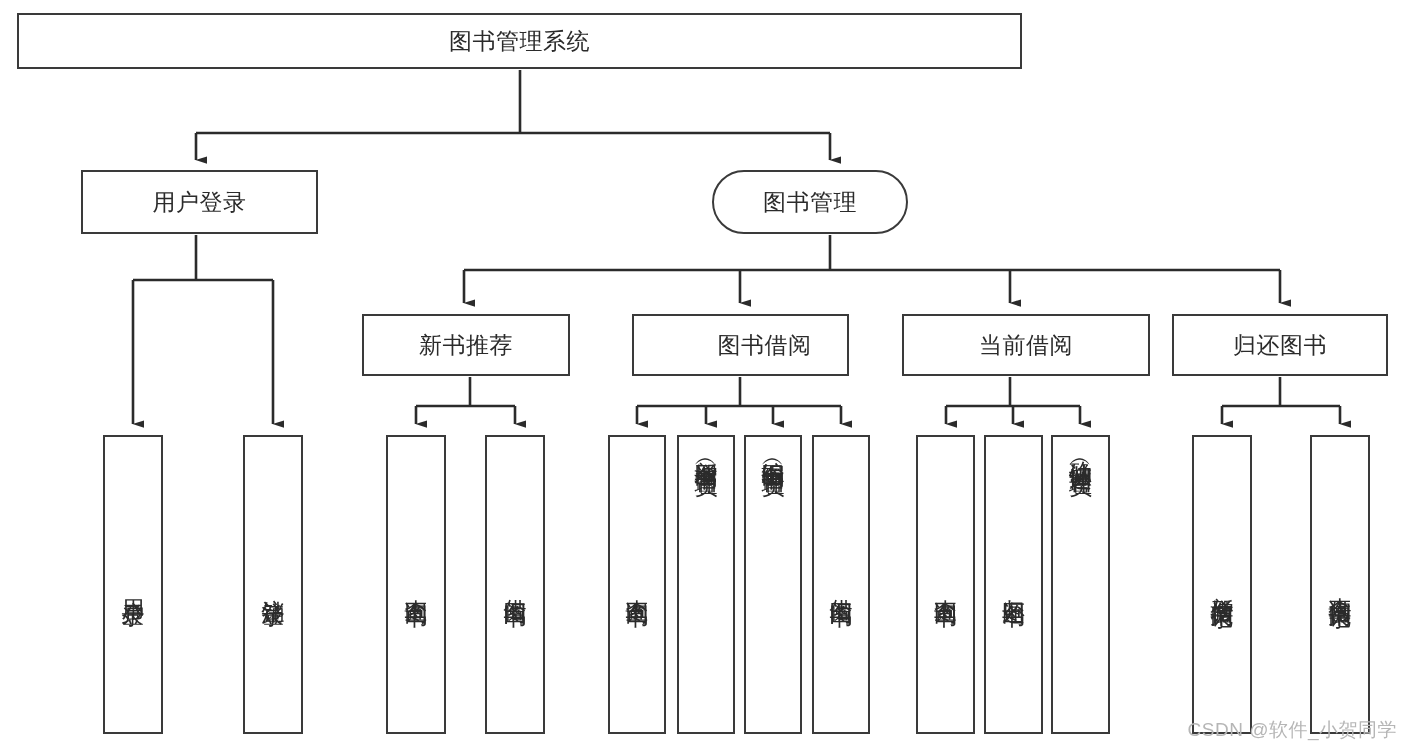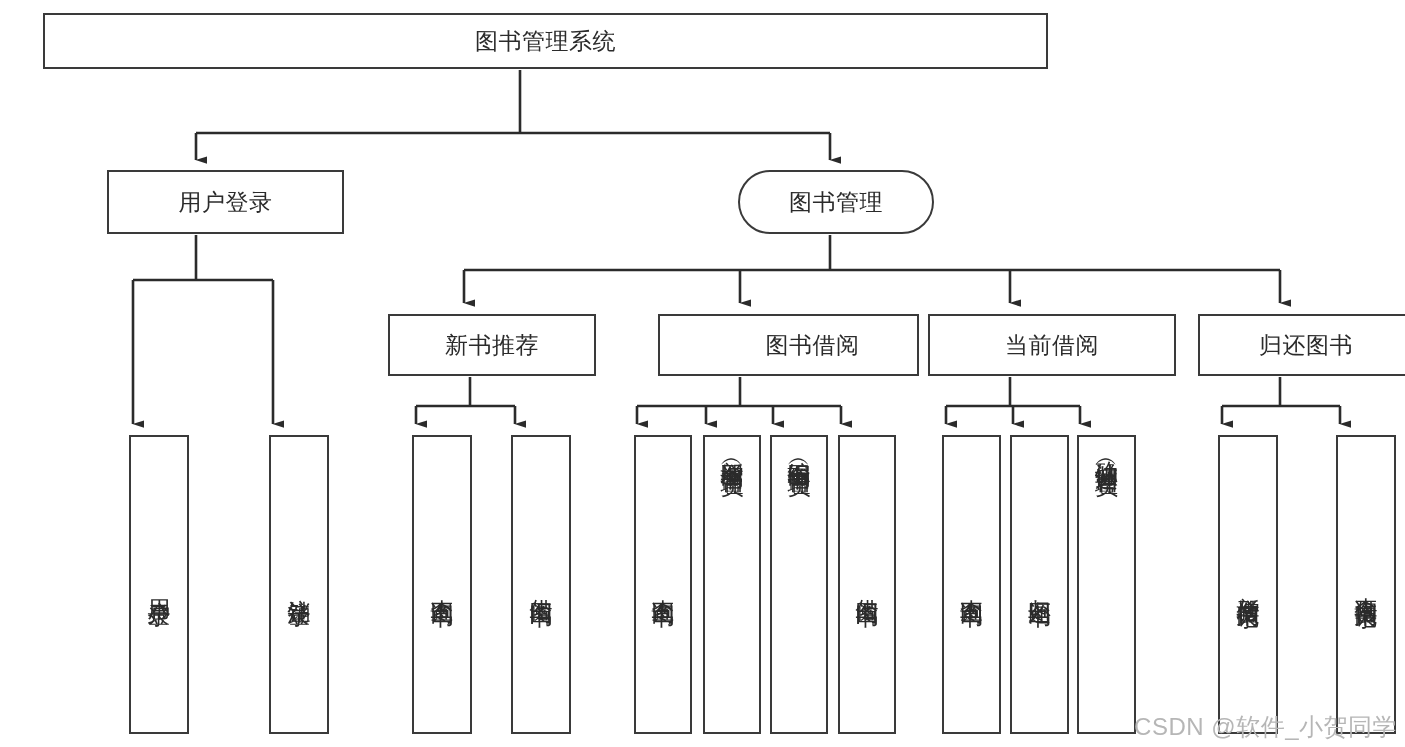--- a/index.html
+++ b/index.html
@@ -30,21 +30,20 @@
   }
   .node {
     position: absolute;
     box-sizing: border-box;
     background: #ffffff;
     border: 2px solid #3a3a3a;
     display: flex;
     align-items: center;
     justify-content: center;
     color: #2b2b2b;
-    margin-left: 26px;
   }
   .node-label {
     font-size: 23px;
     line-height: 1.05;
     letter-spacing: 0.5px;
     white-space: nowrap;
     color: #2b2b2b;
   }
   
   .node.leaf {
@@ -62,21 +61,21 @@
     display: block;
   }
   .node.leaf.centered {
     align-items: center;
     padding-top: 0;
   }
   .watermark {
     position: absolute;
     right: 8px;
     bottom: 4px;
-    font-size: 24px;
+    font-size: 19px;
     color: #b6b6b6;
     white-space: nowrap;
     letter-spacing: 0.5px;
   }
 </style>
 </head>
 <body>
 
 <div id="diagram-root">
 
@@ -137,21 +136,21 @@
   <div class="node" style="left:81px; top:170px; width:237px; height:64px;">
     <span class="node-label">用户登录</span>
   </div>
   <div class="node" style="left:712px; top:170px; width:196px; height:64px;border-radius:32px;">
     <span class="node-label">图书管理</span>
   </div>
 
   <div class="node" style="left:362px; top:314px; width:208px; height:62px;">
     <span class="node-label">新书推荐</span>
   </div>
-  <div class="node" style="left:632px; top:314px; width:261px; height:62px;padding-left:48px;">
+  <div class="node" style="left:632px; top:314px; width:217px; height:62px;padding-left:48px;">
     <span class="node-label">图书借阅</span>
   </div>
   <div class="node" style="left:902px; top:314px; width:248px; height:62px;">
     <span class="node-label">当前借阅</span>
   </div>
   <div class="node" style="left:1172px; top:314px; width:216px; height:62px;">
     <span class="node-label">归还图书</span>
   </div>
 
   <div class="node leaf centered" style="left:103px; top:435px; width:60px; height:299px;">

